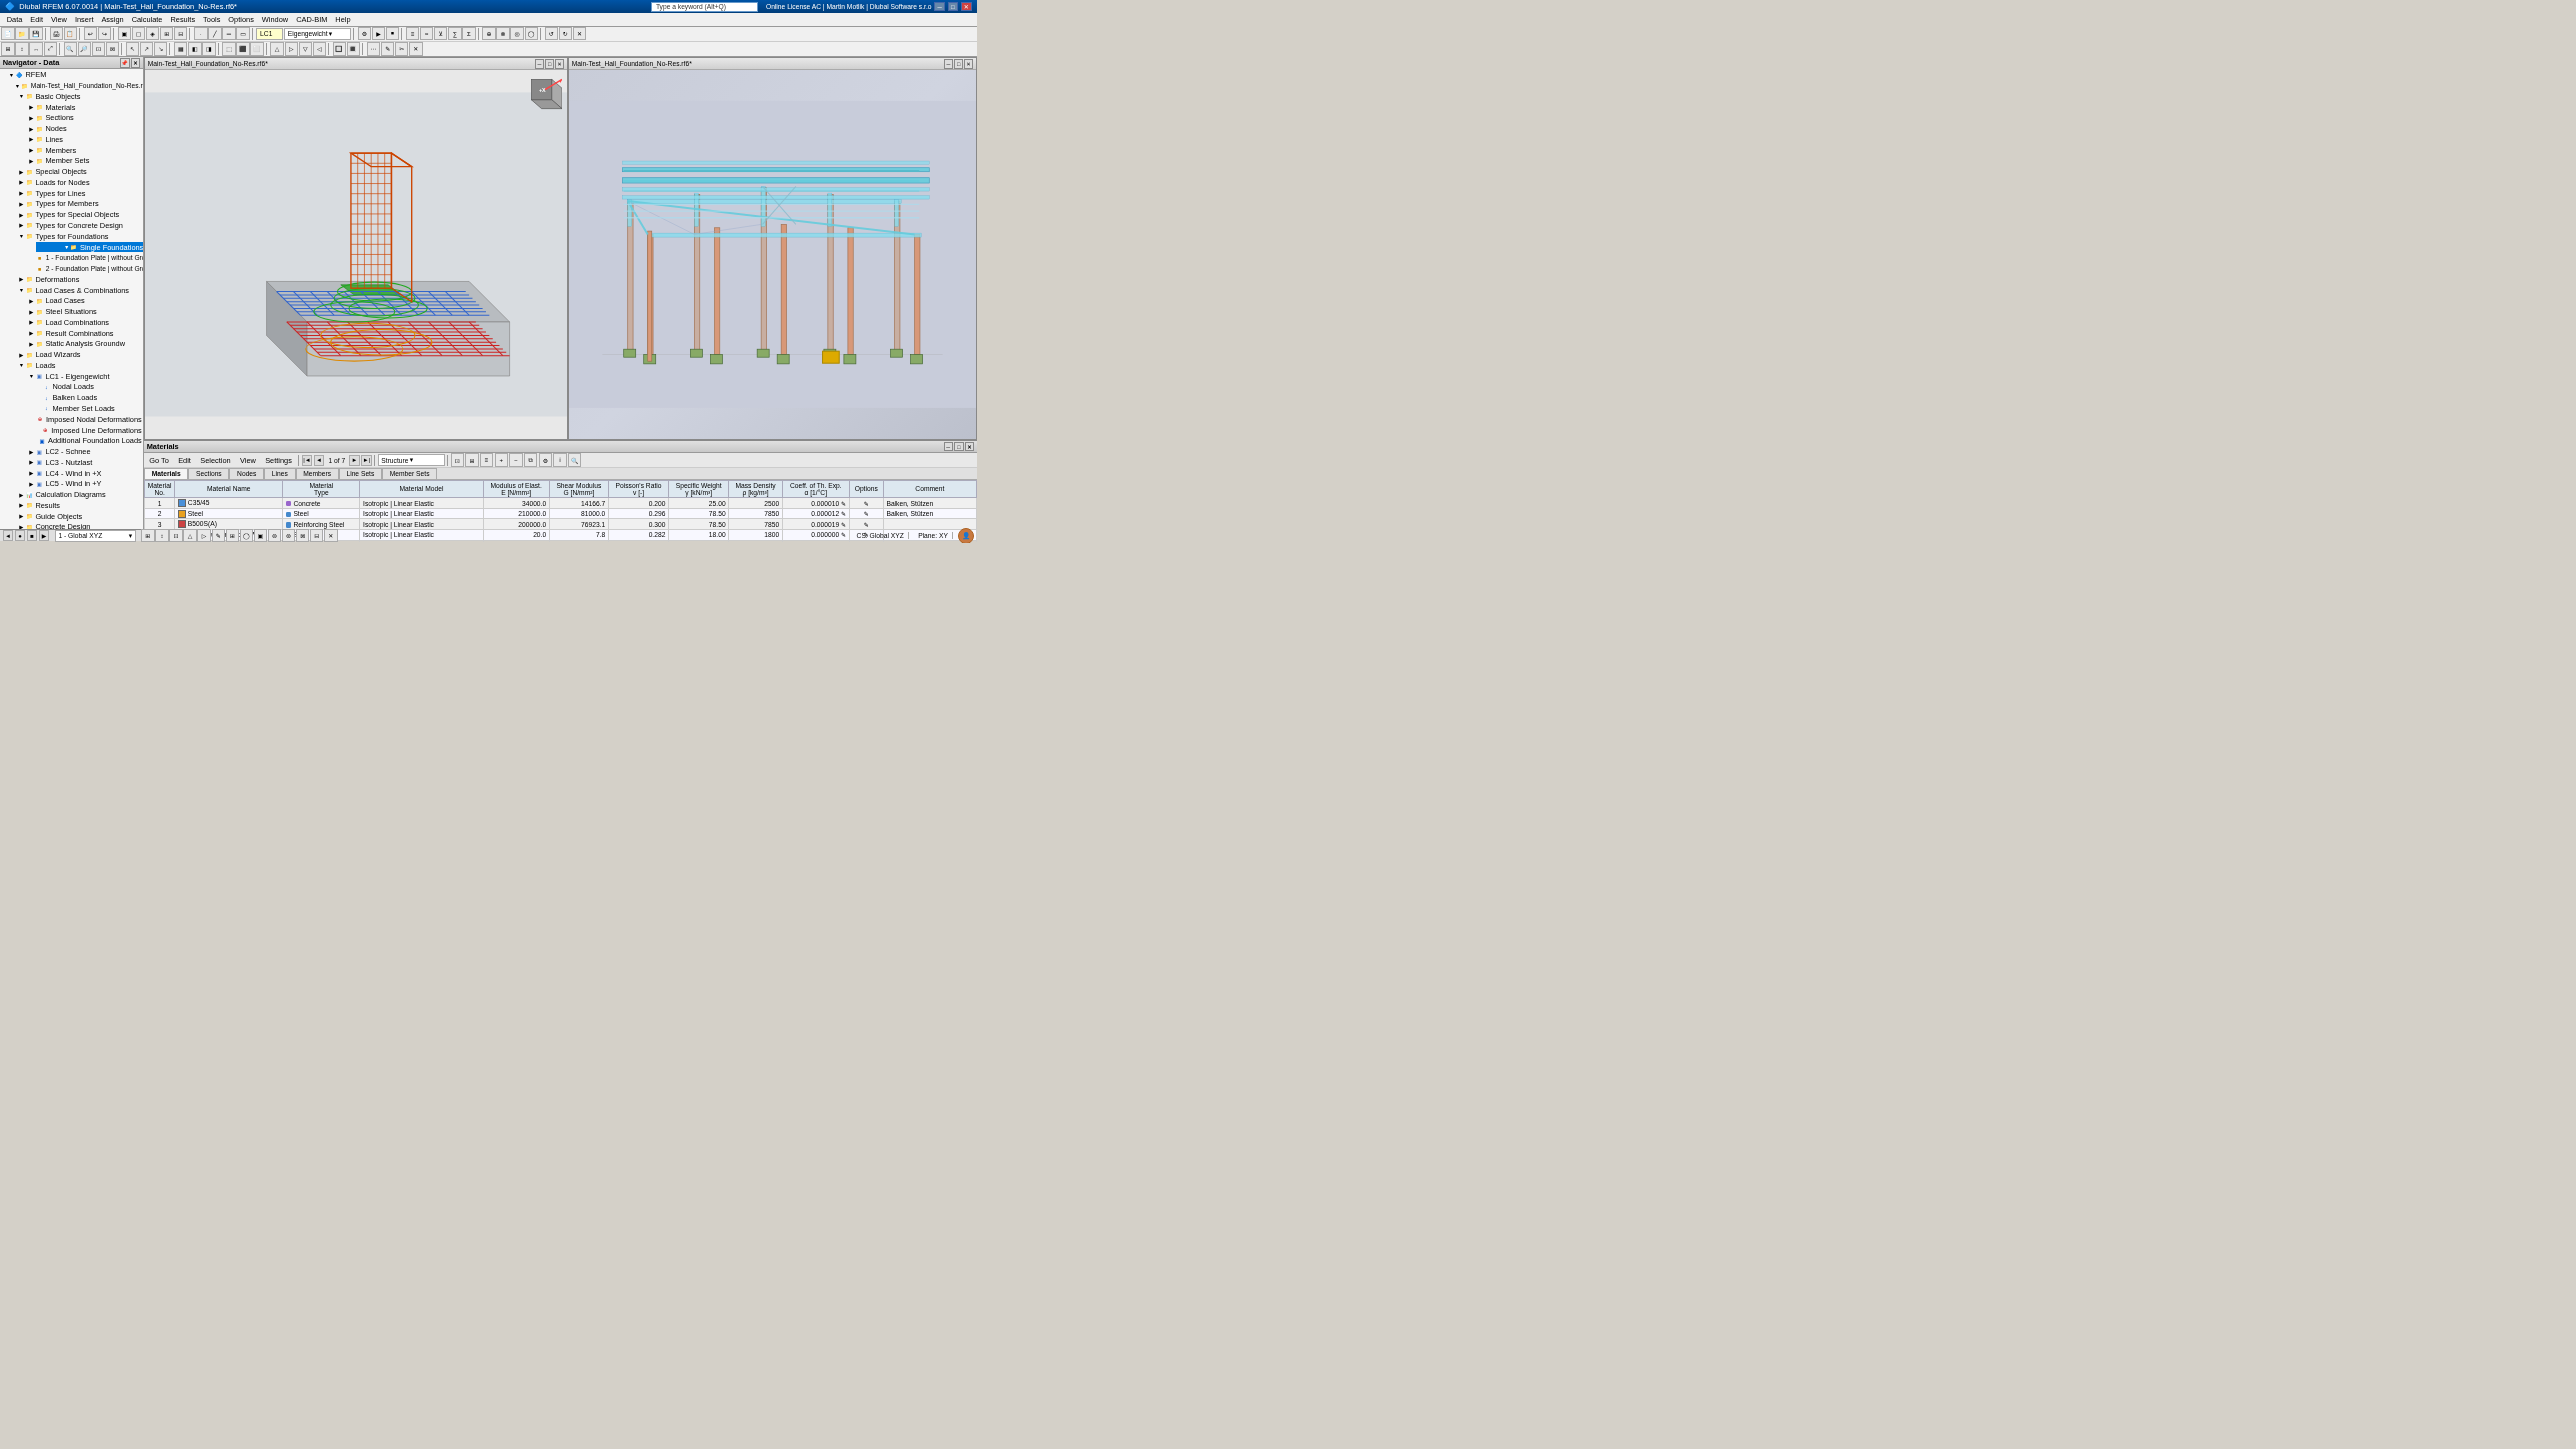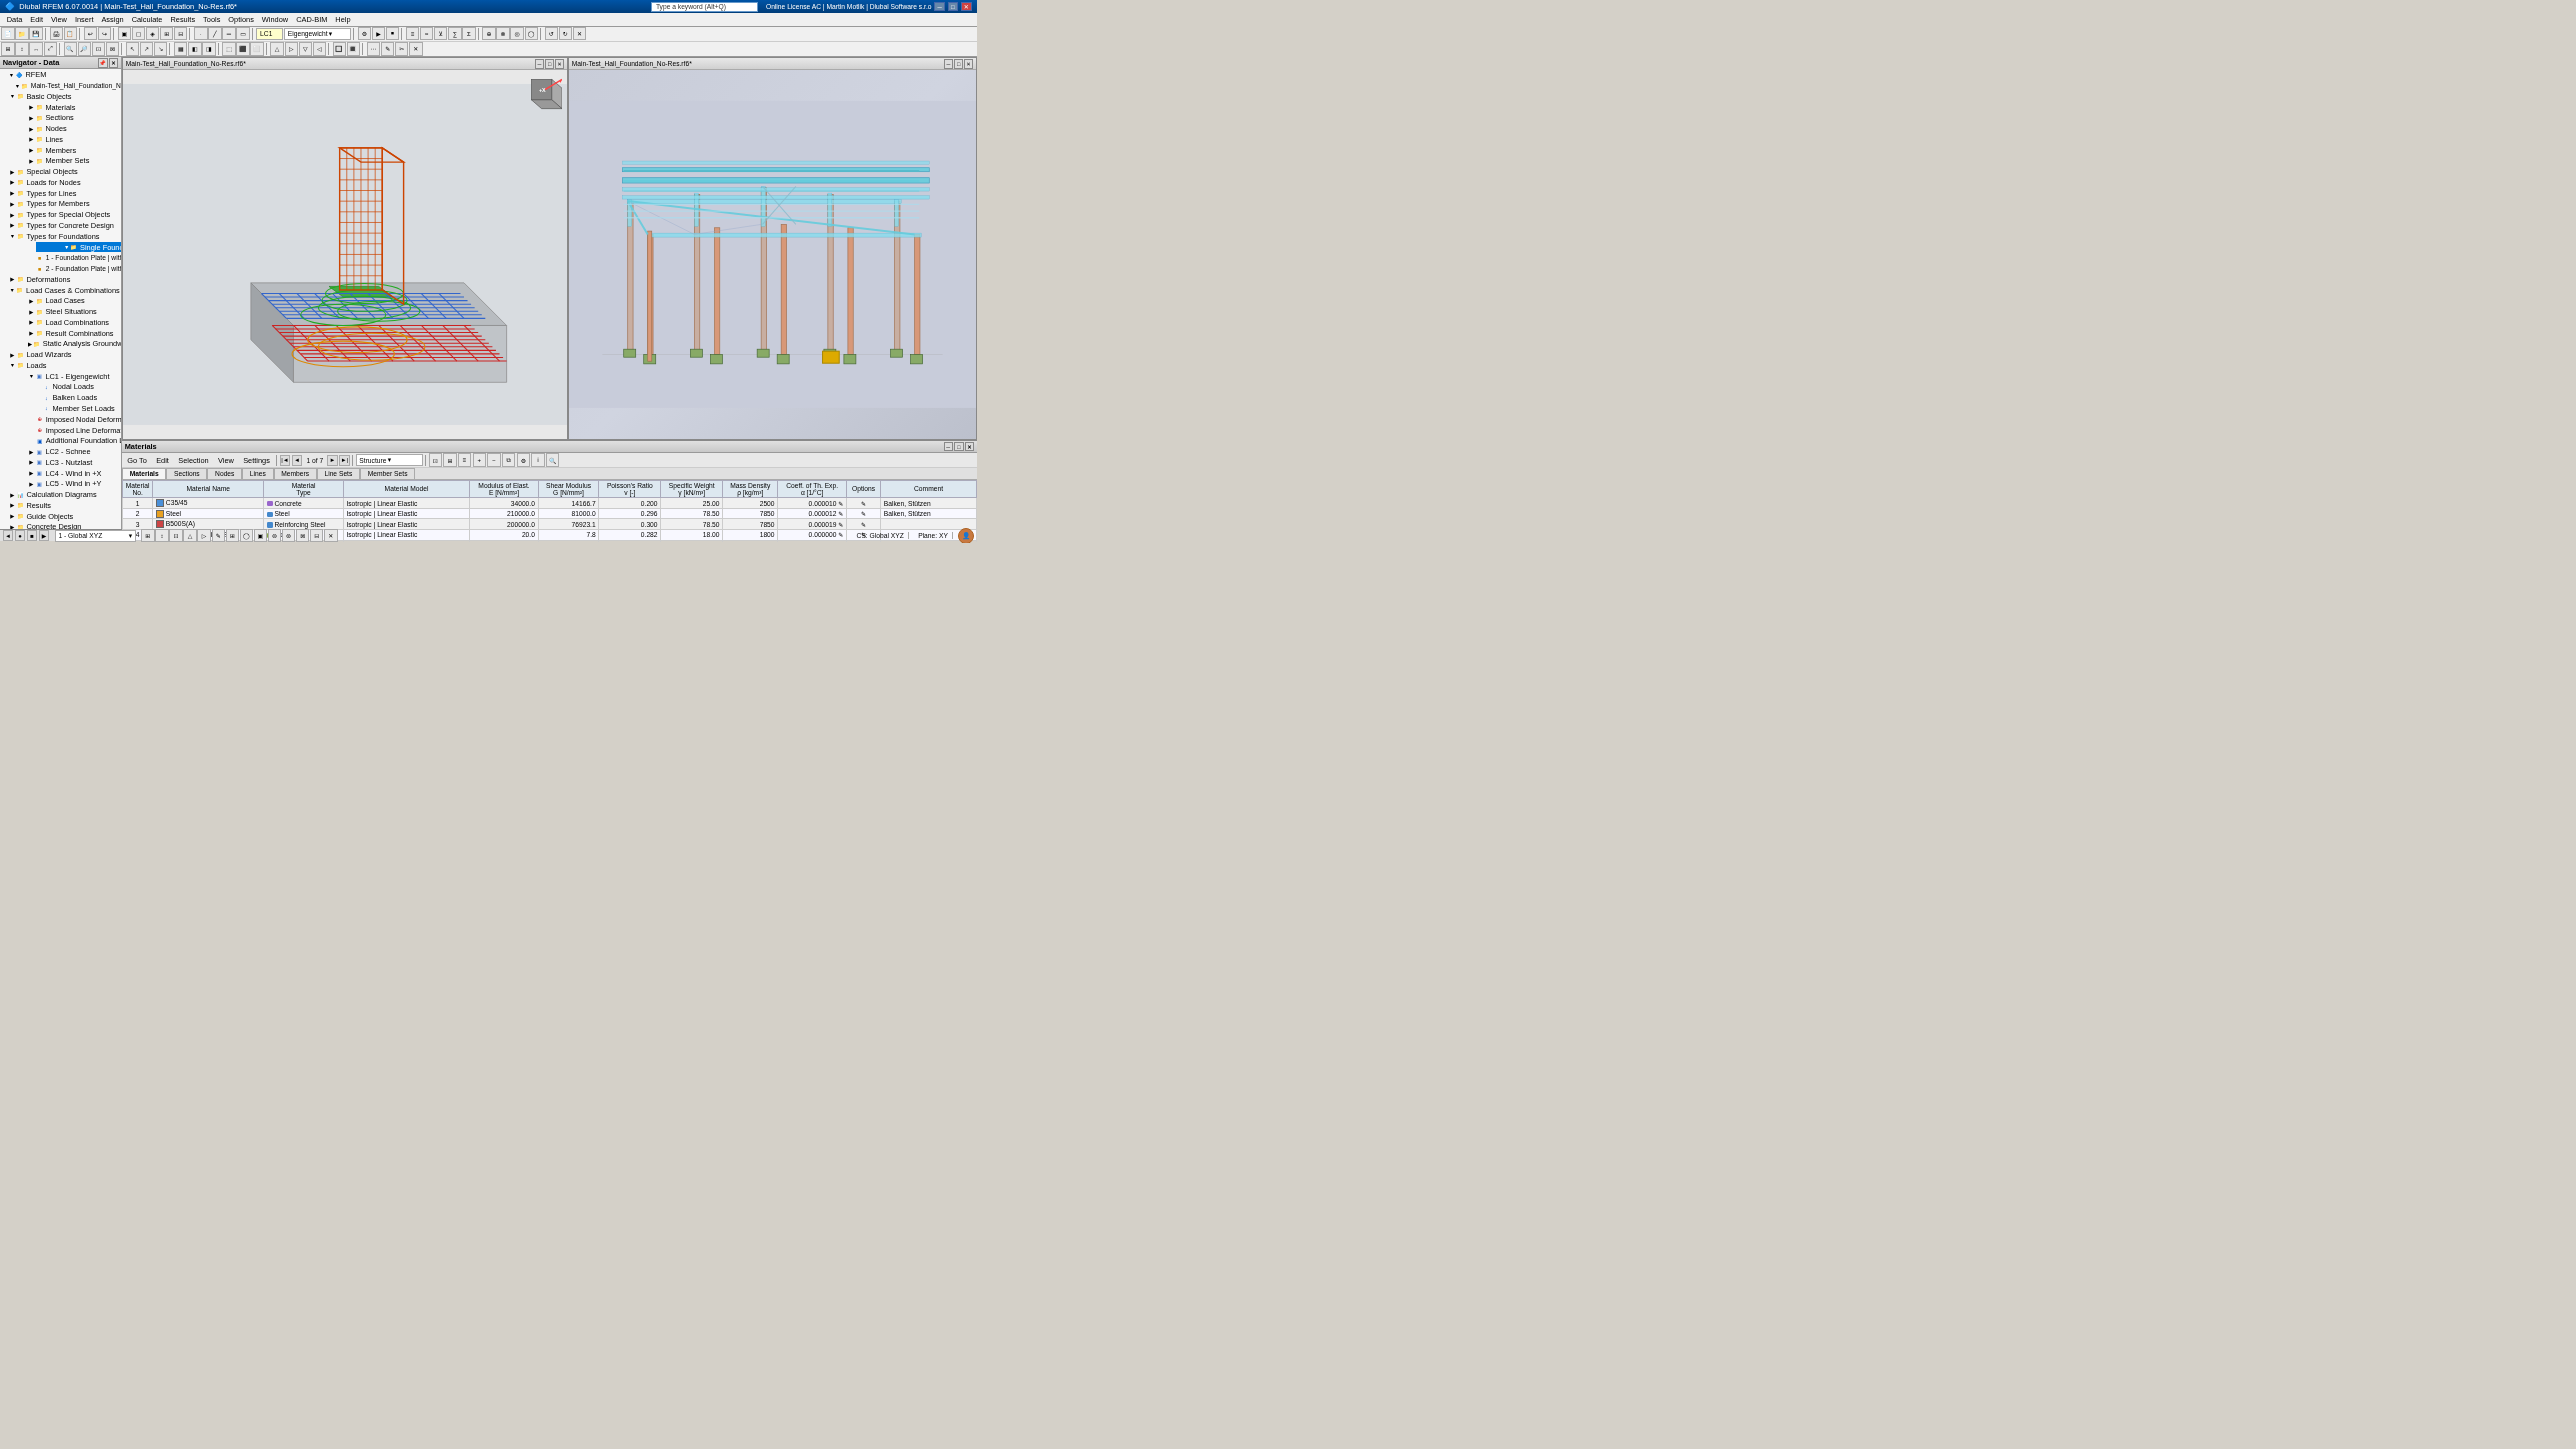--- a/index.html
+++ b/index.html
@@ -21,29 +21,29 @@
     #toolbar1 { height: 14.8px; display: flex; align-items: center; padding: 0.7px 1.3px; gap: 0.7px; border-bottom: 0.7px solid #ccc; }
     #toolbar2 { height: 14.8px; display: flex; align-items: center; padding: 0.7px 1.3px; gap: 0.7px; }
     .tb-btn { width: 13.4px; height: 13.4px; background: #e8e8e8; border: 0.7px solid #aaa; display: inline-flex; align-items: center; justify-content: center; font-size: 6px; cursor: pointer; }
     .tb-sep { width: 2.7px; height: 12px; border-left: 0.7px solid #999; margin: 0 1.3px; }
     .tb-dropdown { height: 12px; padding: 0 2.7px; border: 0.7px solid #aaa; background: white; font-size: 6.7px; display: flex; align-items: center; gap: 1.3px; min-width: 54px; cursor: pointer; }
 
     
     #main-area { display: flex; height: calc(543px - 13.4px - 13.4px - 29.5px - 14.8px); }
 
     
-    #navigator { width: 122px; background: #f5f5f5; border-right: 0.7px solid #999; display: flex; flex-direction: column; overflow: hidden; }
+    #navigator { width: 144px; background: #f5f5f5; border-right: 0.7px solid #999; display: flex; flex-direction: column; overflow: hidden; }
     #nav-header { height: 12px; background: linear-gradient(to bottom, #e0e0e0, #c8c8c8); border-bottom: 0.7px solid #999; display: flex; align-items: center; justify-content: space-between; padding: 0 2.7px; font-size: 7.4px; font-weight: bold; }
     #nav-content { flex: 1; overflow-y: auto; font-size: 7.4px; }
     .nav-item { display: flex; align-items: center; padding: 0.7px 1.3px; cursor: pointer; white-space: nowrap; overflow: hidden; }
     .nav-item.selected { background: #0078d7; color: white; margin-left: 36px; }
     .nav-arrow { display: inline-block; width: 6.7px; font-size: 5.4px; text-align: center; }
     .nav-indent1 { padding-left: 8px; }
     .nav-indent2 { padding-left: 14.8px; }
-    .nav-indent3 { padding-left: 9px; }
+    .nav-indent3 { padding-left: 18px; }
     .nav-indent4 { padding-left: 28px; }
     .nav-icon { width: 9.4px; height: 9.4px; display: inline-flex; align-items: center; justify-content: center; font-size: 5.4px; margin-right: 1.3px; flex-shrink: 0; }
     .icon-blue { color: #0055cc; }
     .icon-red { color: #cc0000; }
     .icon-folder { color: #d4a000; }
 
     
     #viewports { flex: 1; display: flex; flex-direction: column; }
     #viewports-top { flex: 1; display: flex; }
     #viewport-left { flex: 1; background: #e8e8e8; border: 0.7px solid #888; position: relative; overflow: hidden; }

